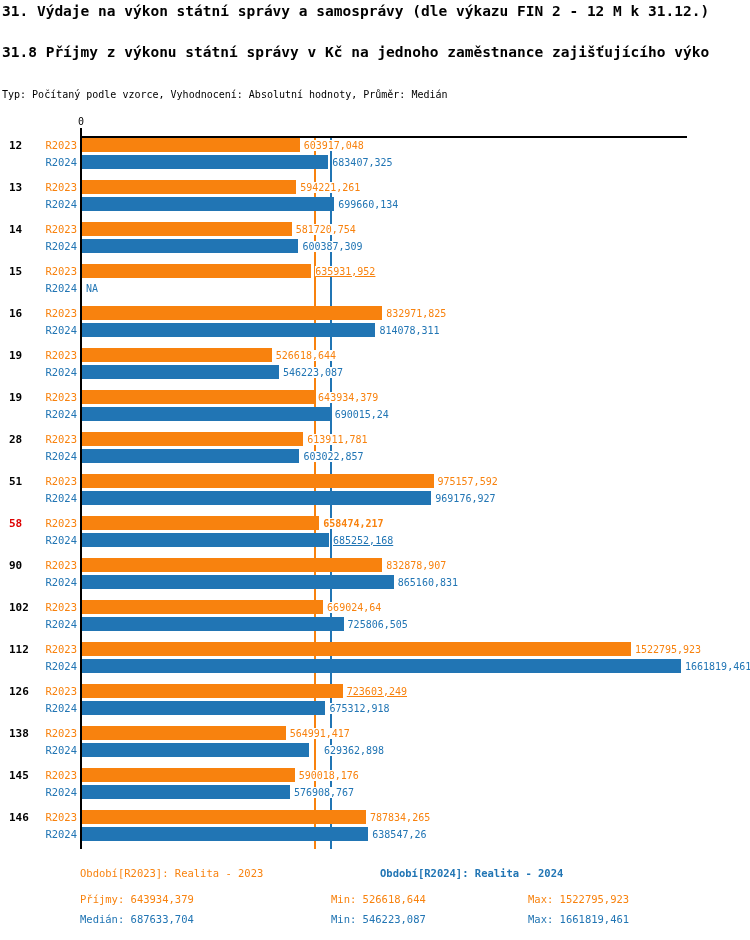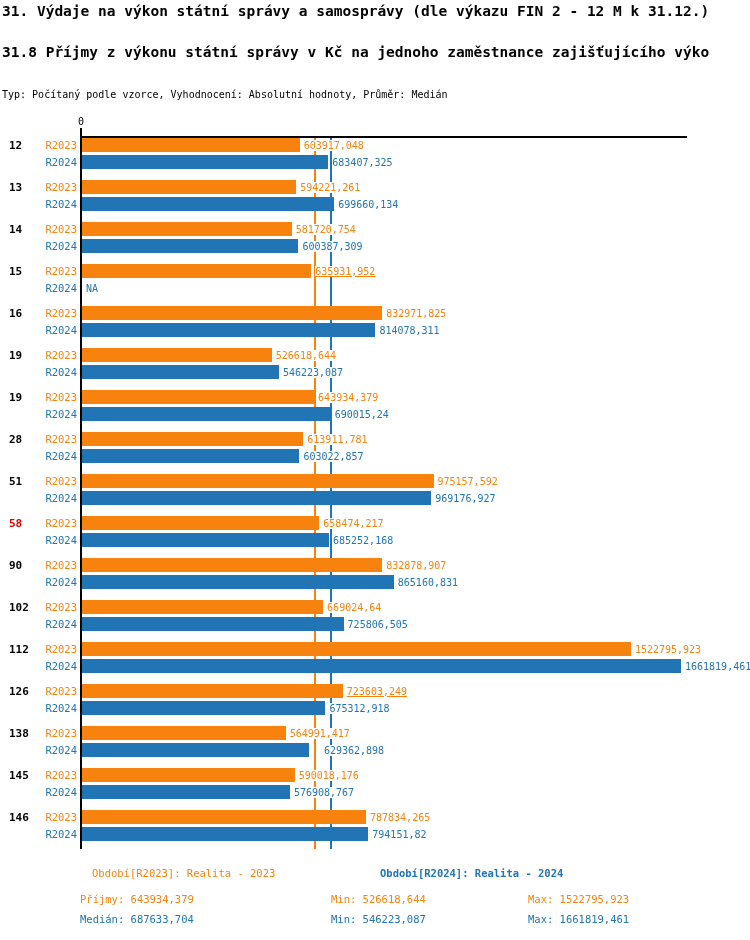--- a/index.html
+++ b/index.html
@@ -172,27 +172,27 @@
         <span class="slabel" style="color: rgb(33, 117, 180);">R2024</span>
         <div class="bar" style="width: 349.3px; background: rgb(33, 117, 180);"></div>
         <span class="vlabel" style="color: rgb(33, 117, 180);">969176,927</span>
       </div>
     </div>
     <div class="group">
       <div class="bar-row">
         <span class="cat" style="color: rgb(221, 0, 0);">58</span>
         <span class="slabel" style="color: rgb(248, 130, 14);">R2023</span>
         <div class="bar" style="width: 237.3px; background: rgb(248, 130, 14);"></div>
-        <span class="vlabel" style="color: rgb(248, 130, 14);">658474,217</span>
+        <span class="vlabel" style="color: rgb(248, 130, 14); font-weight: bold;">658474,217</span>
       </div>
       <div class="bar-row">
         <span class="cat"></span>
         <span class="slabel" style="color: rgb(33, 117, 180);">R2024</span>
         <div class="bar" style="width: 247px; background: rgb(33, 117, 180);"></div>
-        <span class="vlabel" style="color: rgb(33, 117, 180);">685252,168</span>
+        <span class="vlabel" style="color: rgb(33, 117, 180); text-decoration: underline;">685252,168</span>
       </div>
     </div>
     <div class="group">
       <div class="bar-row">
         <span class="cat">90</span>
         <span class="slabel" style="color: rgb(248, 130, 14);">R2023</span>
         <div class="bar" style="width: 300.2px; background: rgb(248, 130, 14);"></div>
         <span class="vlabel" style="color: rgb(248, 130, 14);">832878,907</span>
       </div>
       <div class="bar-row">
@@ -276,26 +276,26 @@
       <div class="bar-row">
         <span class="cat">146</span>
         <span class="slabel" style="color: rgb(248, 130, 14);">R2023</span>
         <div class="bar" style="width: 284px; background: rgb(248, 130, 14);"></div>
         <span class="vlabel" style="color: rgb(248, 130, 14);">787834,265</span>
       </div>
       <div class="bar-row">
         <span class="cat"></span>
         <span class="slabel" style="color: rgb(33, 117, 180);">R2024</span>
         <div class="bar" style="width: 286.3px; background: rgb(33, 117, 180);"></div>
-        <span class="vlabel" style="color: rgb(33, 117, 180);">794151,82</span>
+        <span class="vlabel" style="color: rgb(33, 117, 180);">638547,26</span>
       </div>
     </div>
   </div>
 
-<div class="abs legend-item c2023" style="left: 92px; color: rgb(248, 130, 14);">Období[R2023]: Realita - 2023</div>
+<div class="abs legend-item c2023" style="left: 80px; color: rgb(248, 130, 14);">Období[R2023]: Realita - 2023</div>
 <div class="abs legend-item c2024" style="left: 380px; color: rgb(33, 117, 180); font-weight: bold;">Období[R2024]: Realita - 2024</div>
 
 <div class="abs stat c2023" style="left: 80px; top: 893px; color: rgb(248, 130, 14);">Příjmy: 643934,379</div>
 <div class="abs stat c2023" style="left: 331px; top: 893px; color: rgb(248, 130, 14);">Min: 526618,644</div>
 <div class="abs stat c2023" style="left: 528px; top: 893px; color: rgb(248, 130, 14);">Max: 1522795,923</div>
 <div class="abs stat c2024" style="left: 80px; top: 913px; color: rgb(33, 117, 180);">Medián: 687633,704</div>
 <div class="abs stat c2024" style="left: 331px; top: 913px; color: rgb(33, 117, 180);">Min: 546223,087</div>
 <div class="abs stat c2024" style="left: 528px; top: 913px; color: rgb(33, 117, 180);">Max: 1661819,461</div>
 
 </body></html>

